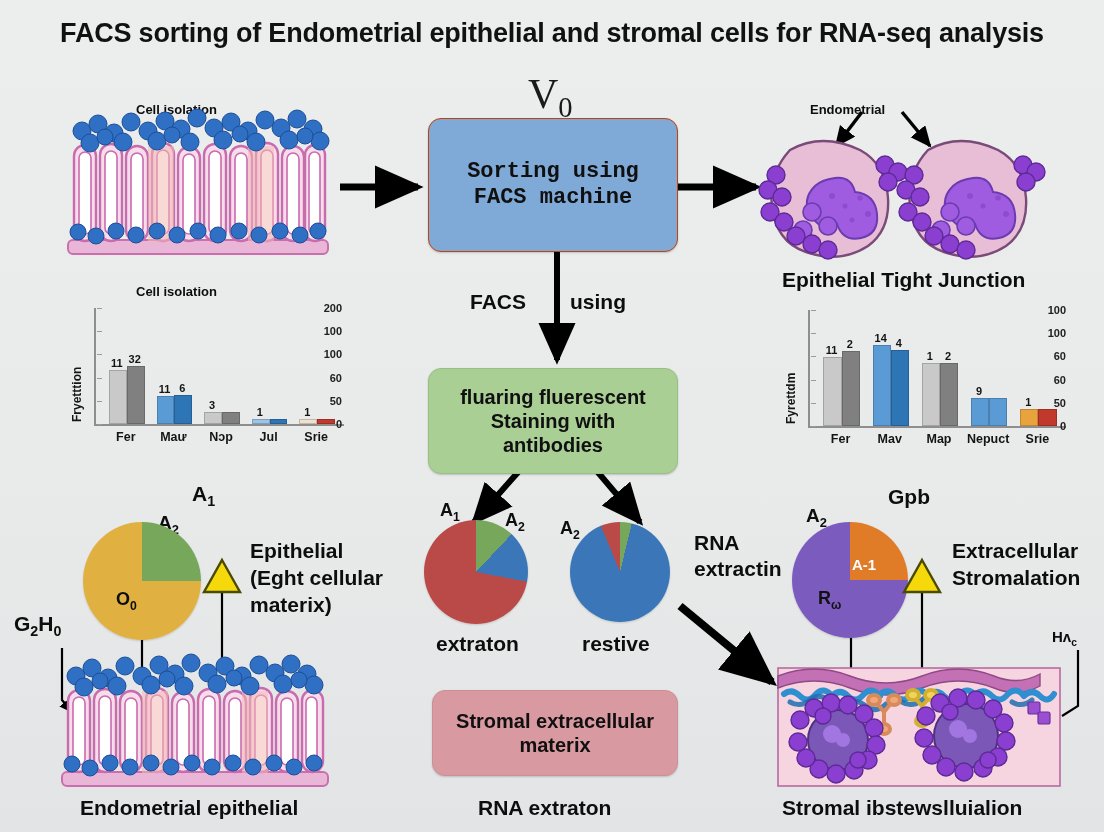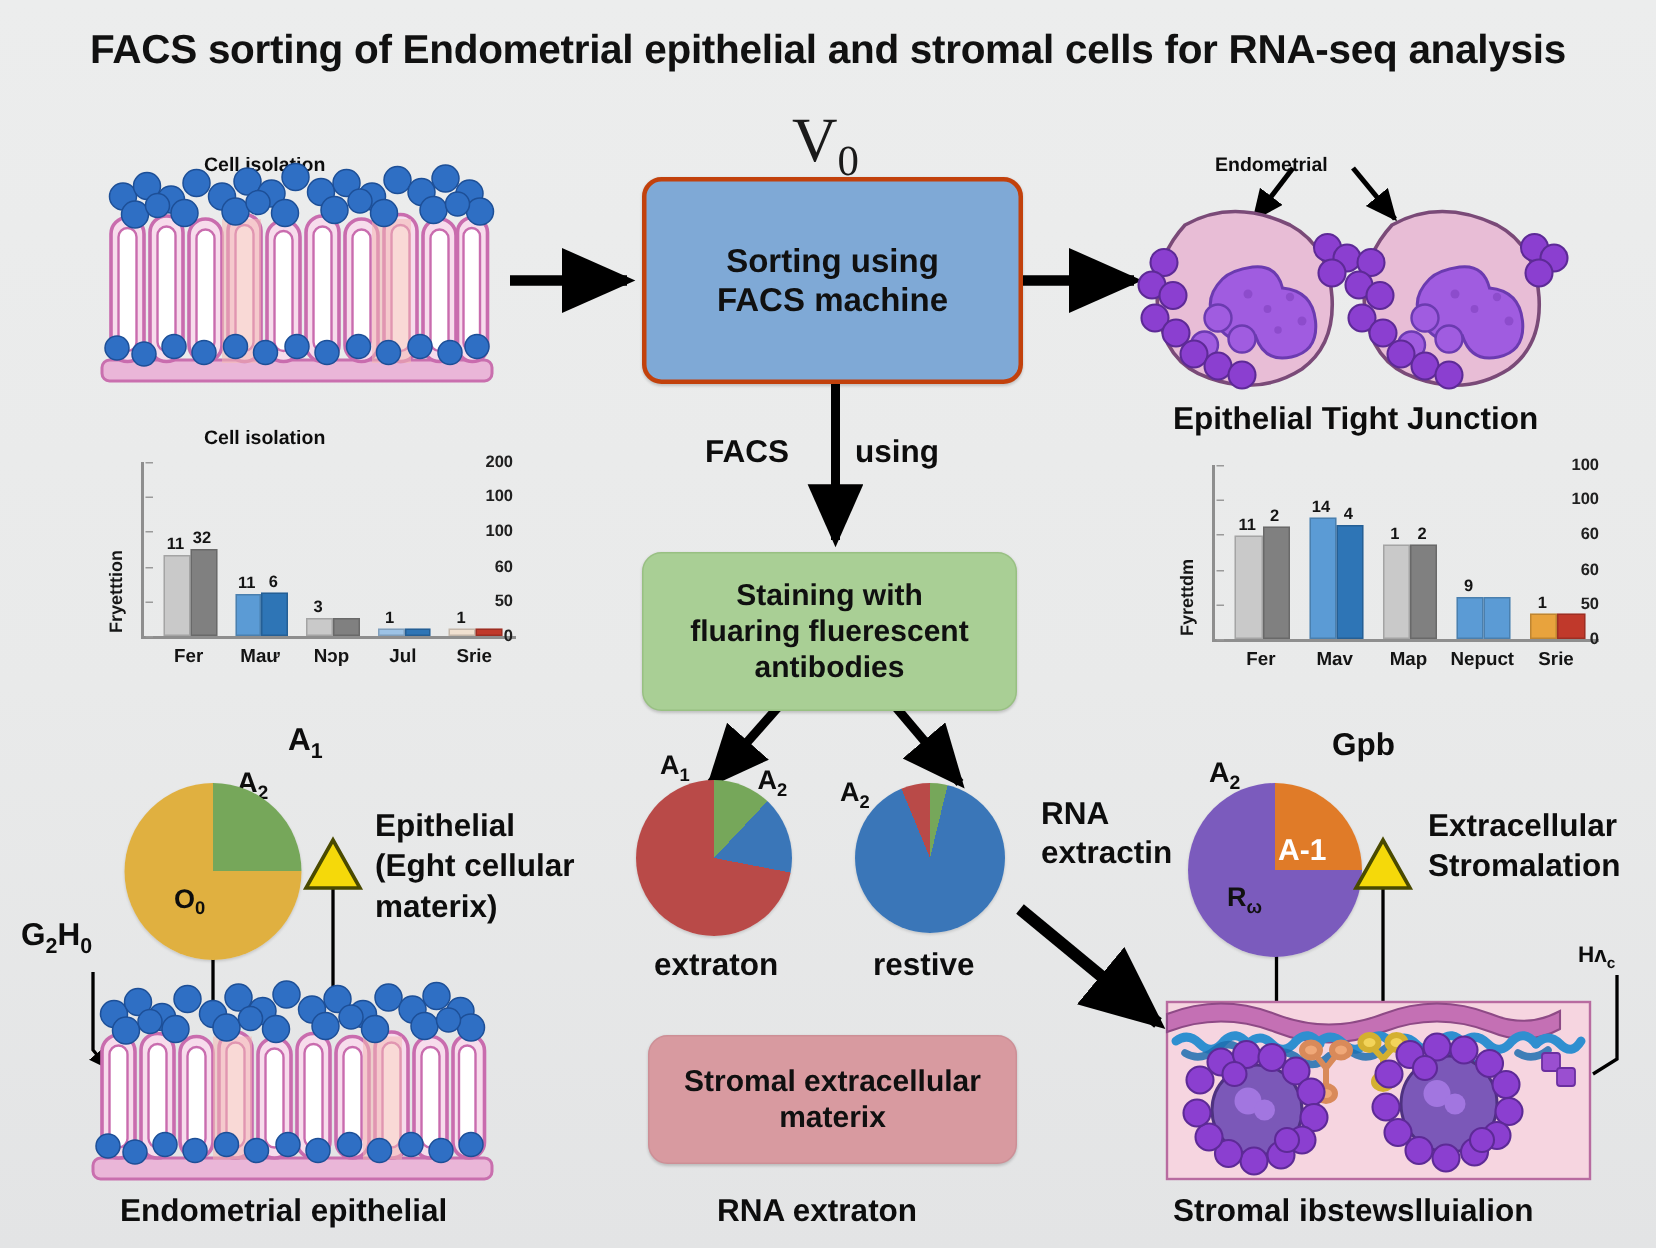--- a/index.html
+++ b/index.html
@@ -18,21 +18,21 @@
   .lbl{position:absolute;font-weight:bold;color:#0d0d0d;white-space:nowrap;}
   .cap{font-size:13px;margin-top:16px;}
   .cap-lg{font-size:21px;}
 
   
   .fbox{
     position:absolute;border-radius:13px;display:flex;align-items:center;
     justify-content:center;text-align:center;font-weight:bold;color:#101010;
     line-height:1.2;box-shadow:0 1px 2px rgba(0,0,0,.18);
   }
-  .fbox.blue{background:#7fa9d6;border:3px solid #c2410c;}
+  .fbox.blue{background:#7fa9d6;border:1px solid #c2410c;font-family:Liberation Mono, monospace;}
   .fbox.green{background:#a9cf95;border:1px solid #98c082;}
   .fbox.pink{background:#d89aa0;border:1px solid #cd8f96;}
 
   
   svg.ov{position:absolute;left:0;top:0;width:1104px;height:832px;pointer-events:none;}
 
   
   .chart{position:absolute;}
   .axisY{position:absolute;left:38px;top:10px;width:2px;background:#8e8e8e;}
   .axisX{position:absolute;left:38px;height:2px;background:#8e8e8e;}
@@ -40,21 +40,21 @@
          transform:translateY(-50%);text-align:right;}
   .ytickline{position:absolute;width:5px;height:1px;background:#9a9a9a;}
   .ylab{position:absolute;font-size:12px;font-weight:bold;color:#151515;
         transform:rotate(-90deg);transform-origin:left top;white-space:nowrap;}
   .bar{position:absolute;bottom:0;border:1px solid rgba(0,0,0,.18);}
   .bval{position:absolute;font-size:11px;font-weight:bold;color:#141414;text-align:center;}
   .xlab{position:absolute;font-size:12.5px;font-weight:bold;color:#141414;text-align:center;}
 
   
   .pie{position:absolute;border-radius:50%;box-shadow:0 1px 2px rgba(0,0,0,.15);}
-  .pietxt{position:absolute;font-weight:bold;font-size:20px;color:#fff;}
+  .pietxt{position:absolute;font-weight:bold;font-size:15px;color:#fff;}
   sub{font-size:.68em;}
 </style>
 </head>
 <body>
 
 <div id="stage">
 
   <div class="ttl">FACS sorting of Endometrial epithelial and stromal cells for RNA-seq analysis</div>
 
   <div class="lbl cap" style="left:136px;top:86px;">Cell isolation</div>
@@ -179,22 +179,22 @@
     <div>
       <div>Sorting using</div>
       <div>FACS machine</div>
     </div>
   </div>
   <div class="lbl cap-lg" style="left:470px;top:290px;">FACS</div>
   <div class="lbl cap-lg" style="left:570px;top:290px;">using</div>
 
   <div class="fbox green" style="left:428px;top:368px;width:248px;height:104px;font-size:20px;">
     <div>
+      <div>fluaring fluerescent</div>
       <div>Staining with</div>
-      <div>fluaring fluerescent</div>
       <div>antibodies</div>
     </div>
   </div>
 
   <div class="lbl cap" style="left:810px;top:86px;">Endometrial</div>
 
   <svg class="ov" viewBox="0 0 1104 832">
     <g>
       <path d="M790 150 q-22 24 -18 56 q4 36 34 46 q34 12 62 -6 q22 -16 20 -48 q-2 -34 -28 -48 q-38 -18 -70 0 z" fill="#e8bdd6" stroke="#7a4a78" stroke-width="2.4"></path>
       <path d="M815 186 q-14 14 -4 30 q10 16 26 8 q6 18 24 14 q18 -4 16 -24 q-2 -20 -22 -22 q-4 -16 -20 -14 q-14 2 -20 8 z" fill="#a05ce0" stroke="#6b3bb0" stroke-width="2"></path>

